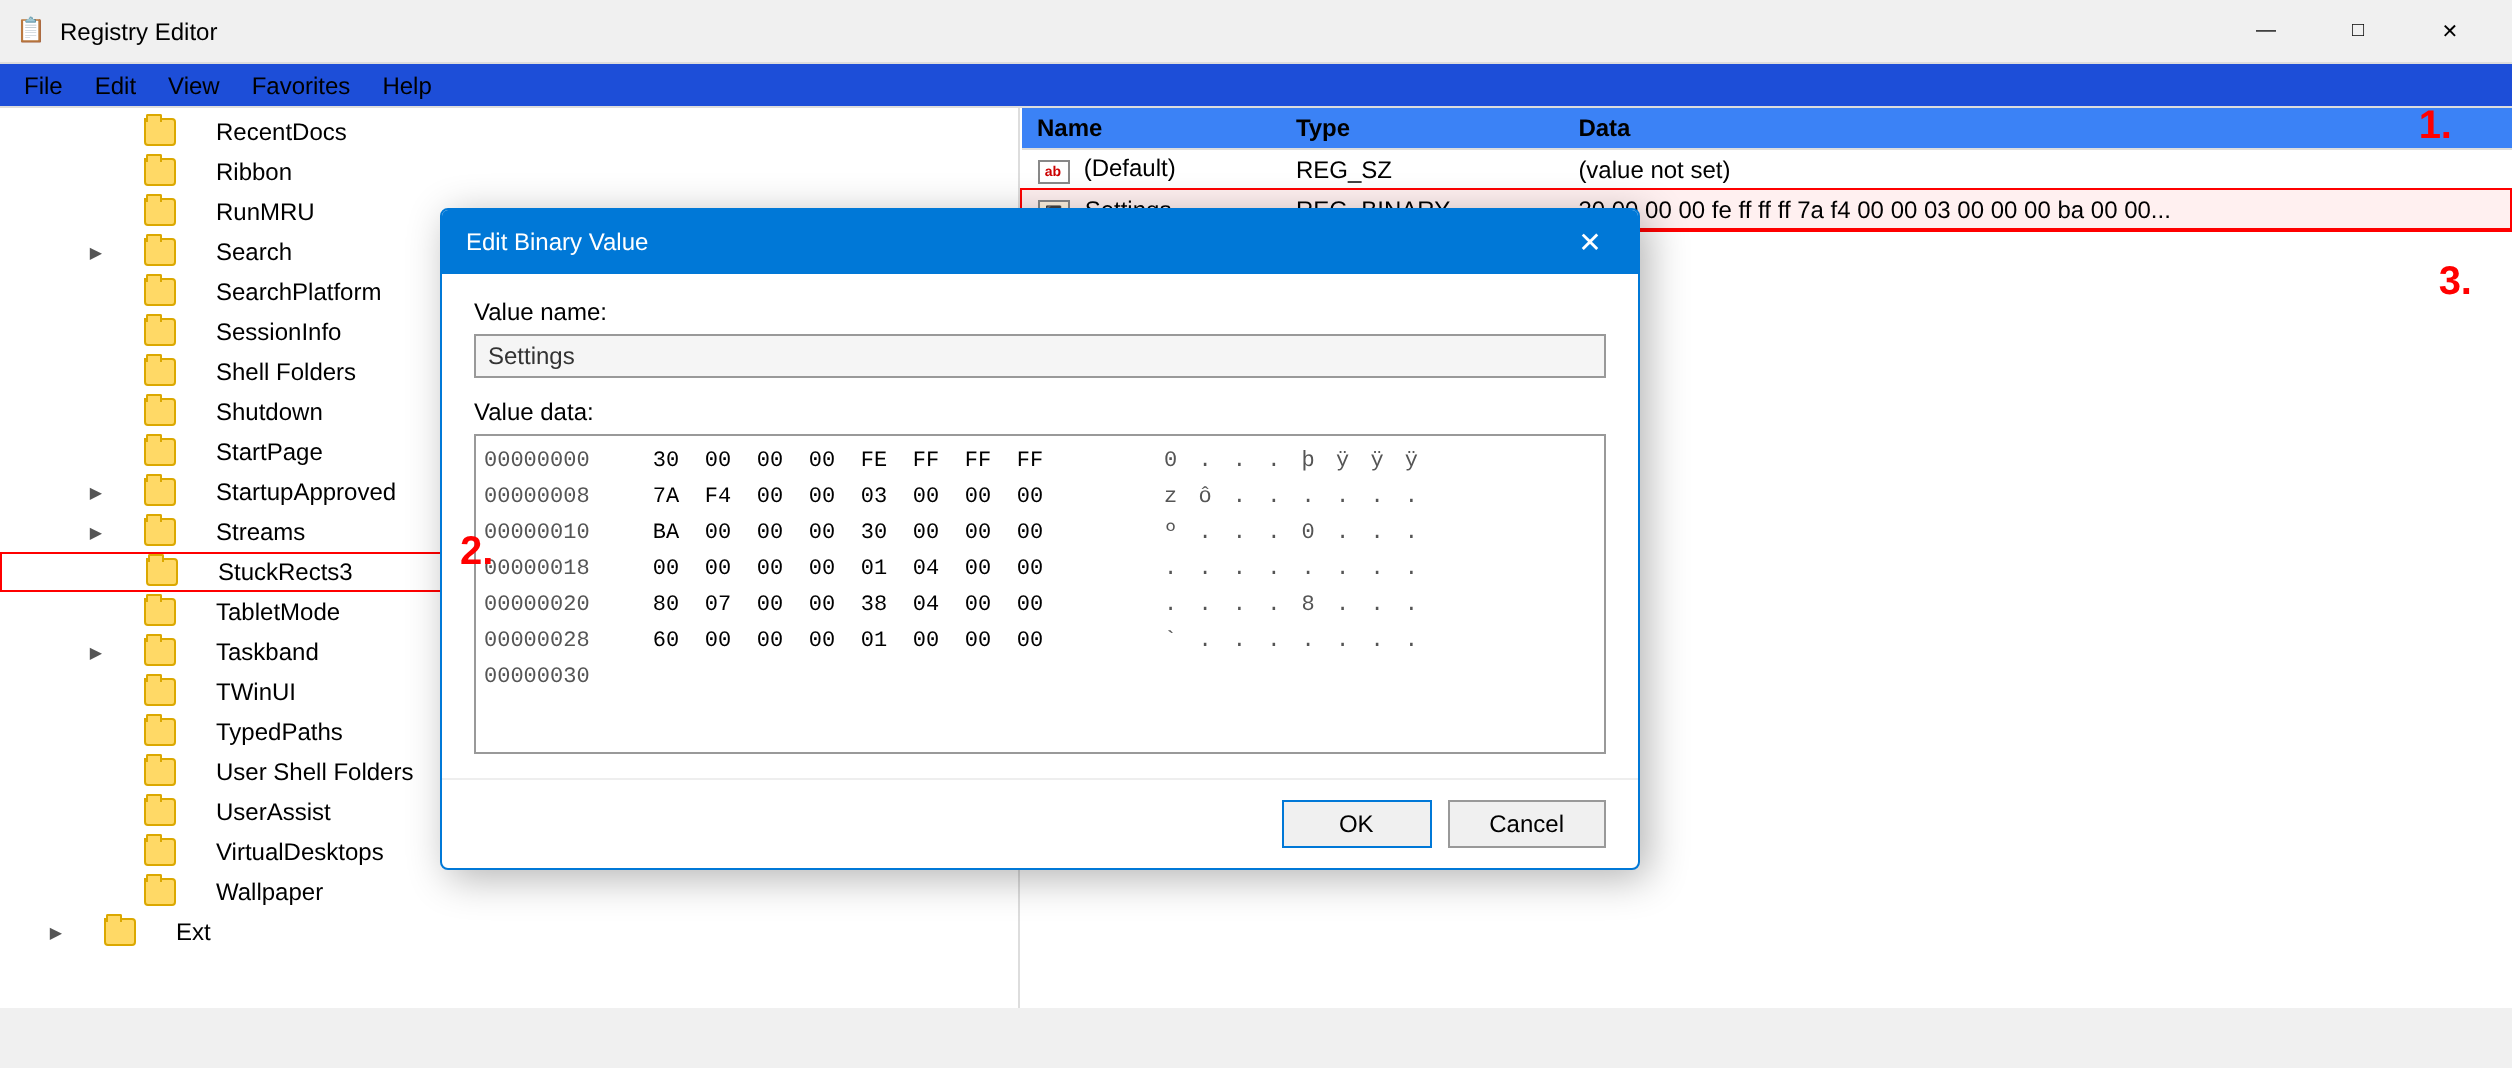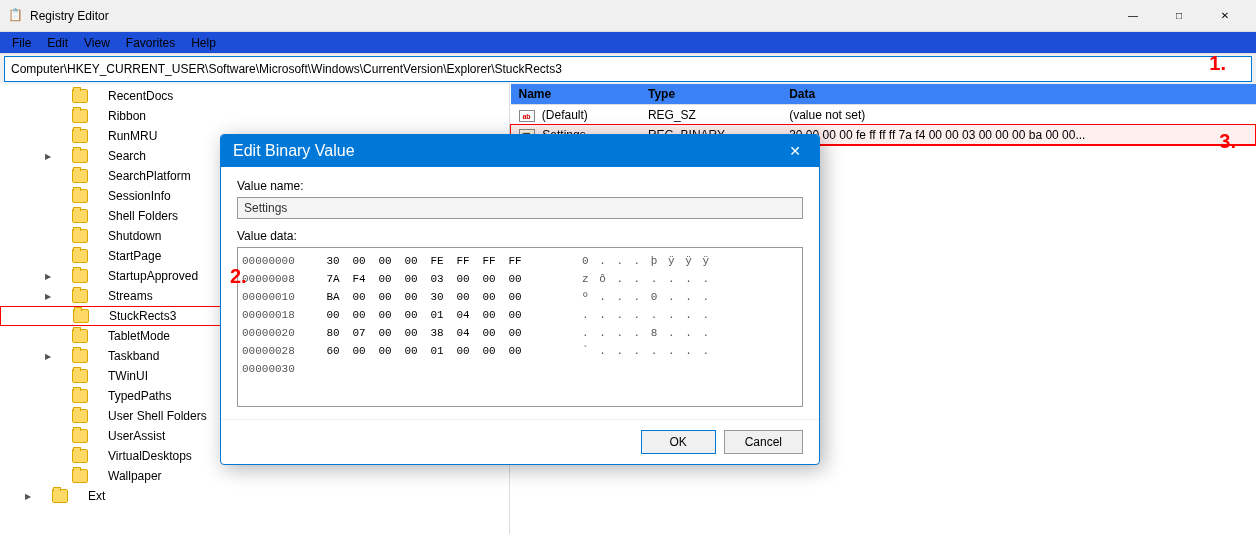--- a/index.html
+++ b/index.html
@@ -202,21 +202,21 @@
     .dialog-title-bar {
       background: #0078d7;
       color: white;
       padding: 6px 12px;
       display: flex;
       align-items: center;
       justify-content: space-between;
       border-radius: 3px 3px 0 0;
     }
     .dialog-title {
-      font-size: 16px;
+      font-size: 12px;
       font-weight: normal;
     }
     .dialog-close-btn {
       background: transparent;
       border: none;
       color: white;
       cursor: pointer;
       font-size: 14px;
       width: 24px;
       height: 20px;
@@ -367,23 +367,20 @@
   </div>
 
   <div class="menu-bar">
     <div class="menu-item">File</div>
     <div class="menu-item">Edit</div>
     <div class="menu-item">View</div>
     <div class="menu-item">Favorites</div>
     <div class="menu-item">Help</div>
   </div>
 
-  <div class="address-bar">
-    <span>Computer\HKEY_CURRENT_USER\Software\Microsoft\Windows\CurrentVersion\Explorer\StuckRects3</span>
-  </div>
 
   <div class="main-content overlay-container">
 
     <div class="tree-panel">
 
       <div class="tree-item" style="padding-left:40px">
         <span class="expand-arrow"></span>
         <span class="folder-icon"></span>
         <span class="item-label">RecentDocs</span>
       </div>

